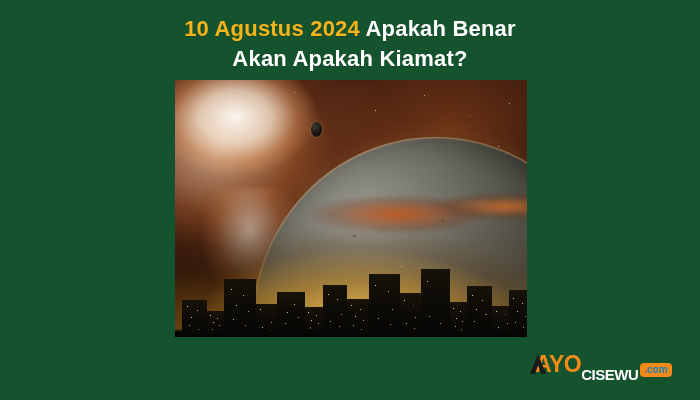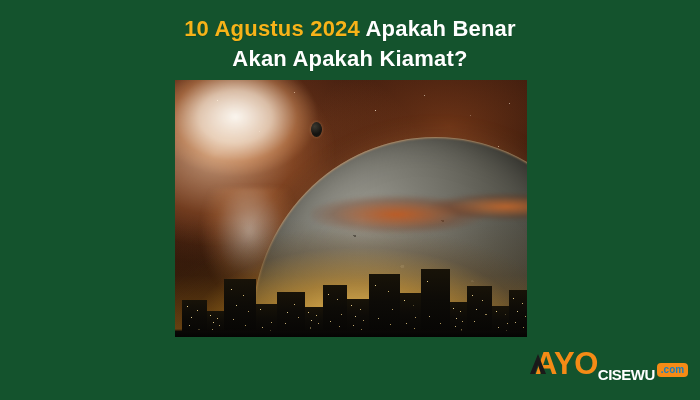--- a/index.html
+++ b/index.html
@@ -216,21 +216,21 @@
     align-items: center;
   }
   .logo-mark {
     position: relative;
     width: 20px;
     height: 22px;
     margin-right: 0px;
   }
   .logo-mark svg { display: block; }
   .logo-ayo {
-    font-size: 31px;
+    font-size: 23px;
     font-weight: bold;
     color: #f58b16;
     letter-spacing: -0.5px;
     margin-left: -13px;
   }
   .logo-cisewu {
     font-size: 15px;
     font-weight: bold;
     color: #ffffff;
     letter-spacing: -0.5px;

